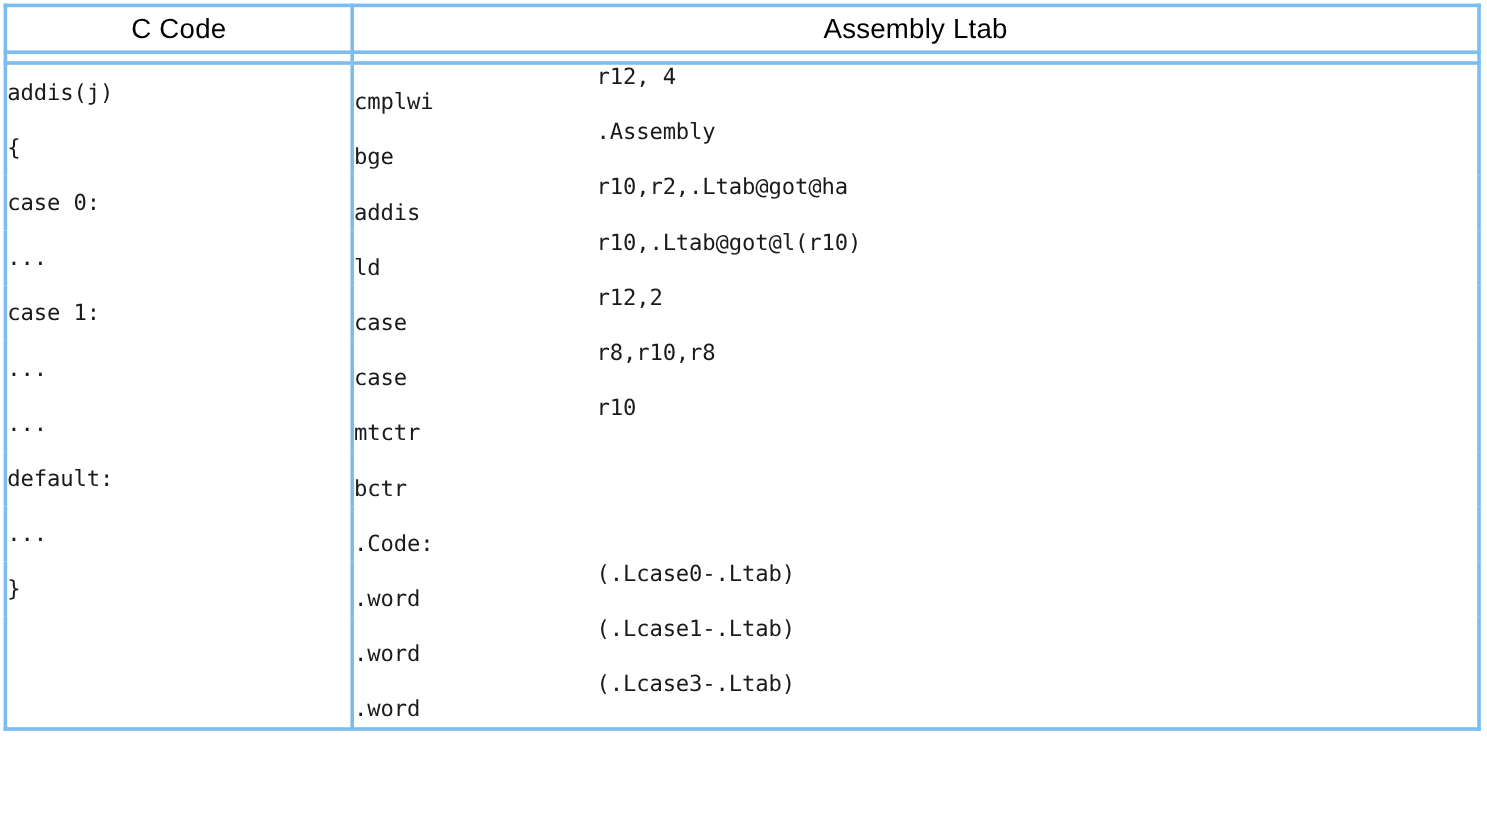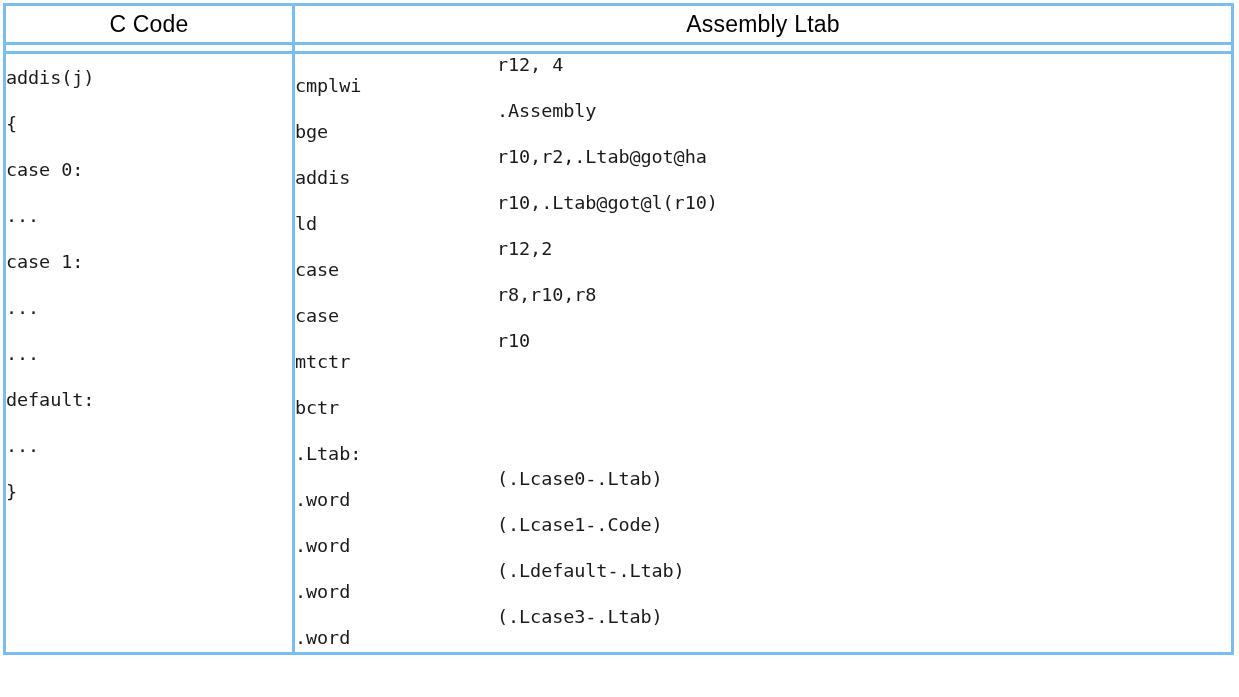--- a/index.html
+++ b/index.html
@@ -135,33 +135,29 @@
         <tr class="code-row">
           <td class="c-cell">...</td>
           <td class="asm-cell"><span class="asm-inner"><span class="mnemonic">mtctr</span><span class="operand">r10</span></span></td>
         </tr>
         <tr class="code-row">
           <td class="c-cell">default:</td>
           <td class="asm-cell"><span class="asm-inner"><span class="mnemonic">bctr</span><span class="operand"></span></span></td>
         </tr>
         <tr class="code-row">
           <td class="c-cell">...</td>
-          <td class="asm-cell"><span class="asm-inner"><span class="mnemonic">.Ltab:</span><span class="operand"></span></span></td>
+          <td class="asm-cell"><span class="asm-inner"><span class="mnemonic">.Code:</span><span class="operand"></span></span></td>
         </tr>
         <tr class="code-row">
           <td class="c-cell">}</td>
           <td class="asm-cell"><span class="asm-inner"><span class="mnemonic">.word</span><span class="operand">(.Lcase0-.Ltab)</span></span></td>
         </tr>
         <tr class="code-row">
           <td class="c-cell"></td>
-          <td class="asm-cell"><span class="asm-inner"><span class="mnemonic">.word</span><span class="operand">(.Lcase1-.Code)</span></span></td>
-        </tr>
-        <tr class="code-row">
-          <td class="c-cell"></td>
-          <td class="asm-cell"><span class="asm-inner"><span class="mnemonic">.word</span><span class="operand">(.Ldefault-.Ltab)</span></span></td>
+          <td class="asm-cell"><span class="asm-inner"><span class="mnemonic">.word</span><span class="operand">(.Lcase1-.Ltab)</span></span></td>
         </tr>
         <tr class="code-row last-row">
           <td class="c-cell"></td>
           <td class="asm-cell"><span class="asm-inner"><span class="mnemonic">.word</span><span class="operand">(.Lcase3-.Ltab)</span></span></td>
         </tr>
       </tbody>
   </table>
 </div>
 
 </body></html>

